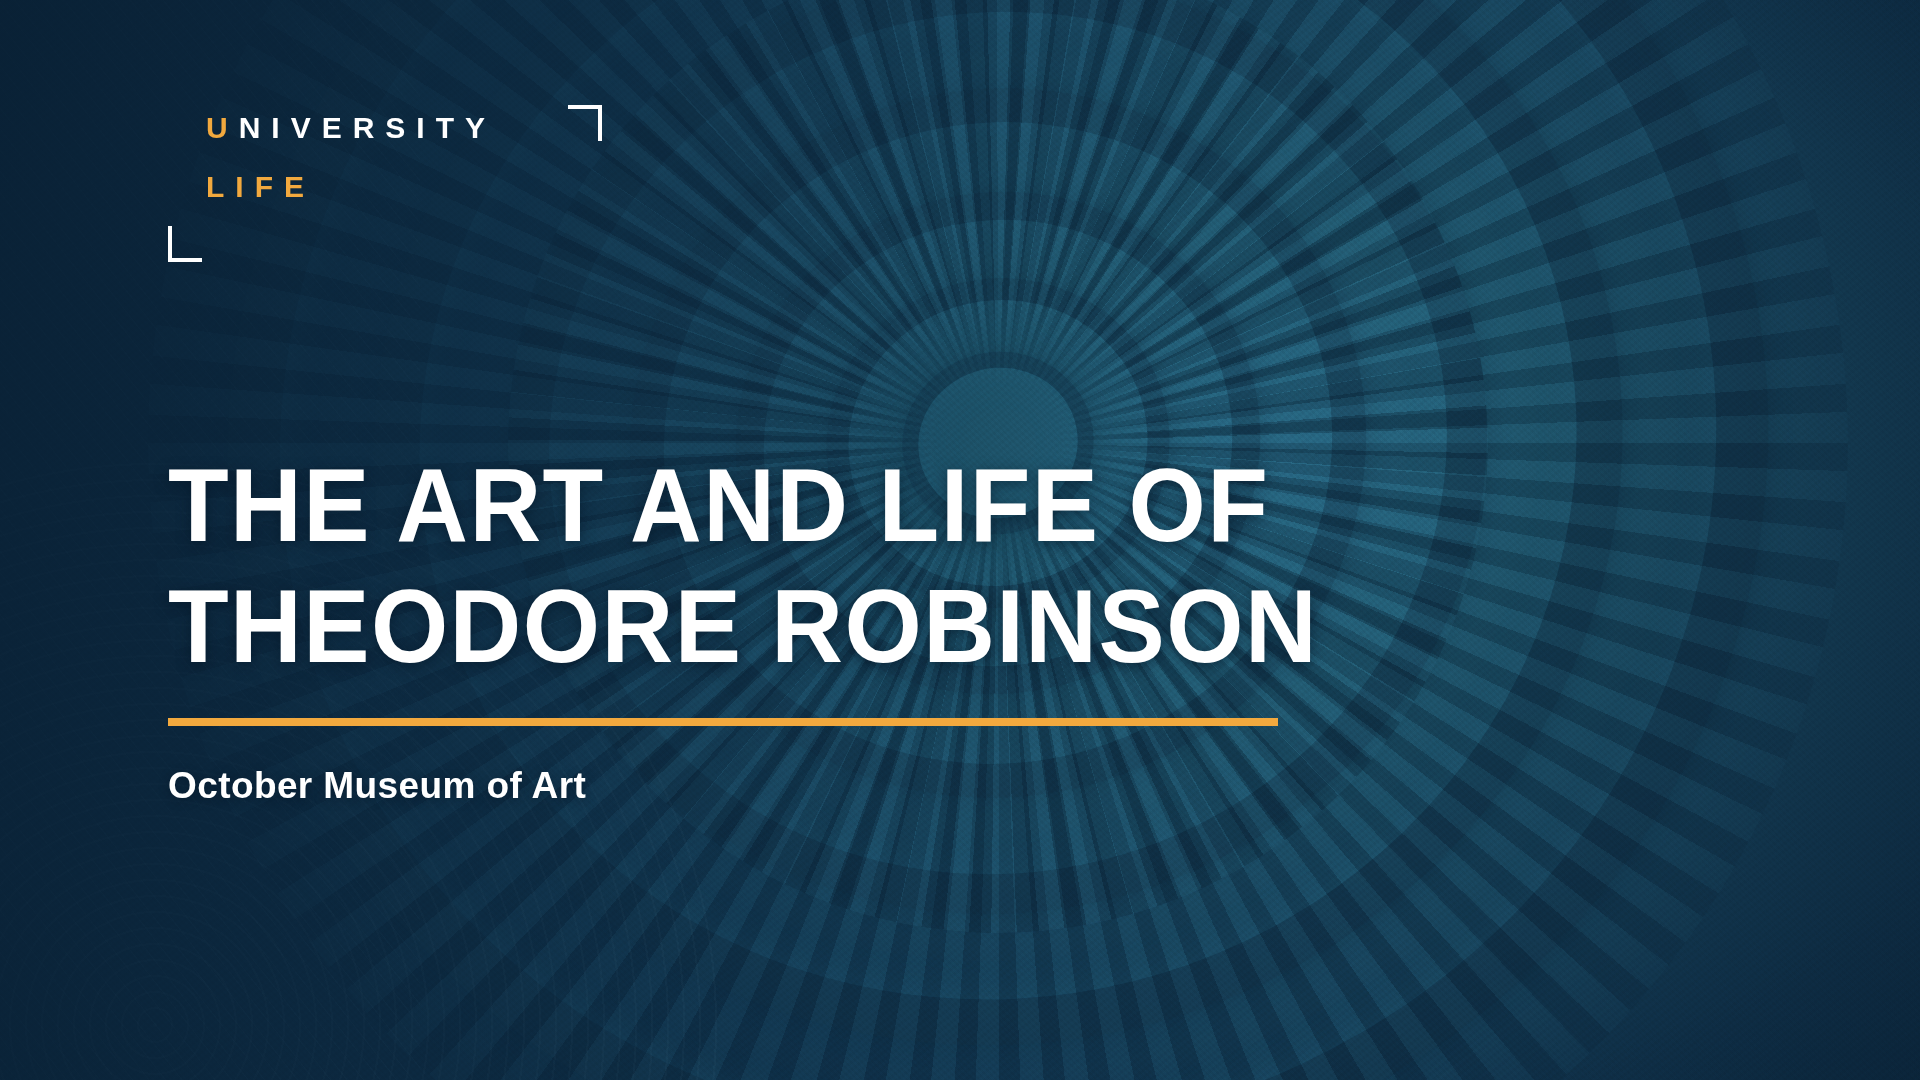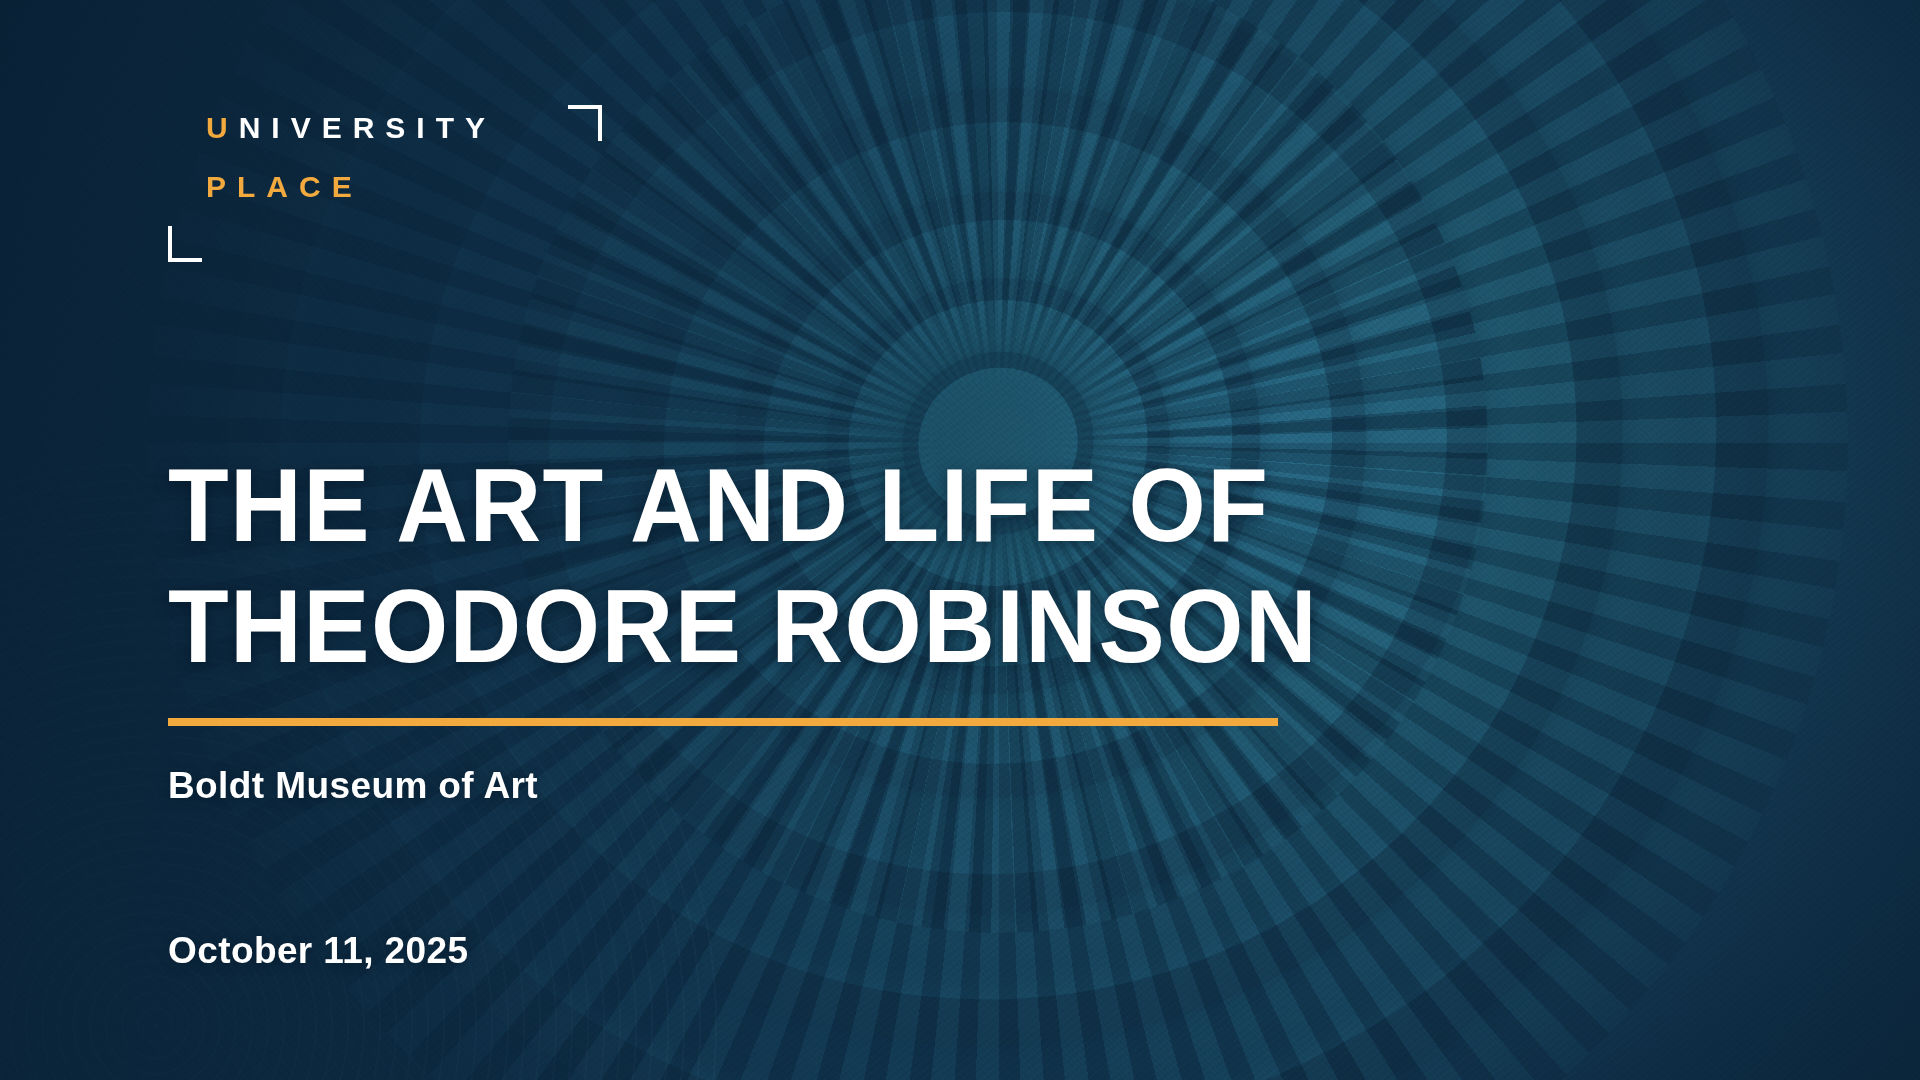--- a/index.html
+++ b/index.html
@@ -257,30 +257,29 @@
   <div class="hatch-left"></div>
   <div class="grain"></div>
   <div class="vignette"></div>
 
   <div class="content">
 
     <div class="logo">
       <span class="bracket tr"></span>
       <span class="bracket bl"></span>
       <div class="logo-line logo-line-1"><span class="lead">U</span><span class="rest">NIVERSITY</span></div>
-      <div class="logo-line logo-line-2">PLACE</div>
+      <div class="logo-line logo-line-2">LIFE</div>
     </div>
 
     <h1 class="title">
       <span class="tline">THE ART AND LIFE OF</span>
       <span class="tline">THEODORE ROBINSON</span>
     </h1>
 
     <div class="rule"></div>
 
     <div class="byline">
-      <div class="byline-row">Boldt Museum of Art</div>
+      <div class="byline-row">October Museum of Art</div>
     </div>
 
-    <div class="date">October 11, 2025</div>
 
   </div>
 </div>
 
 </body></html>

